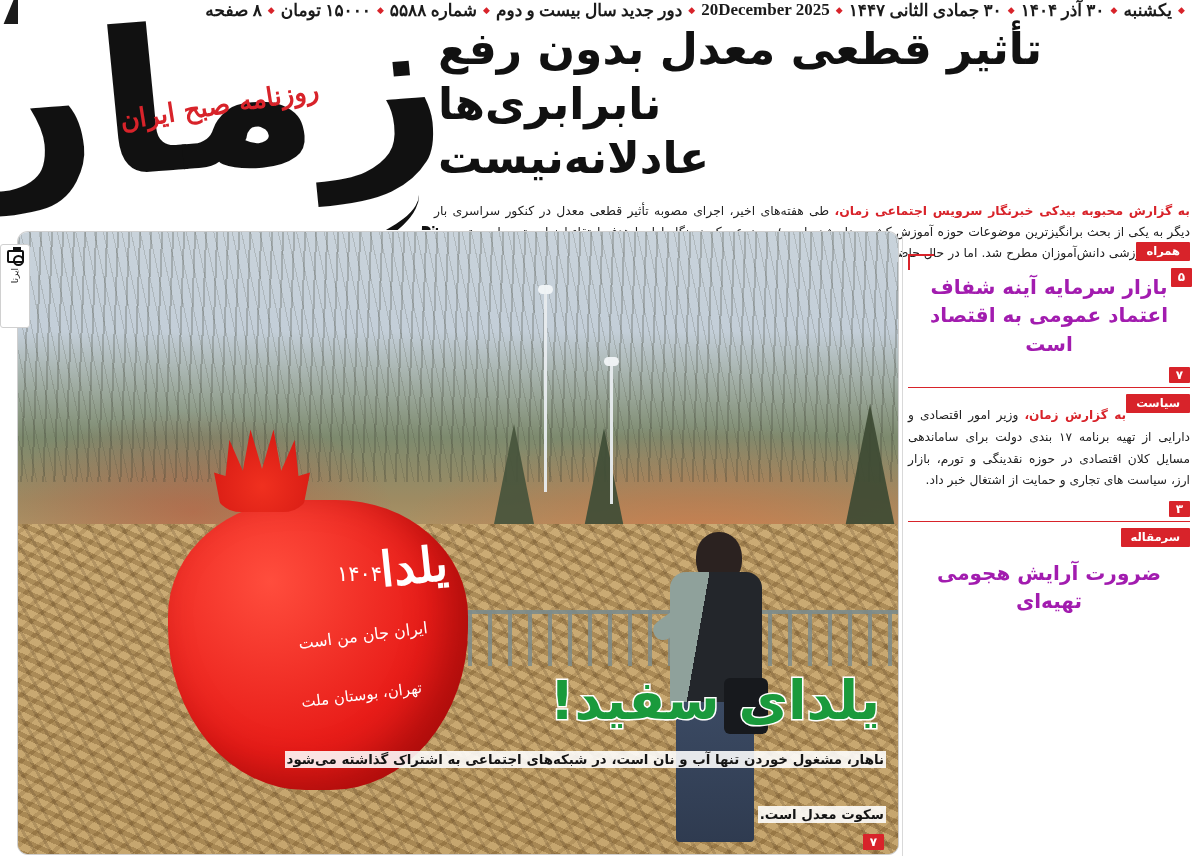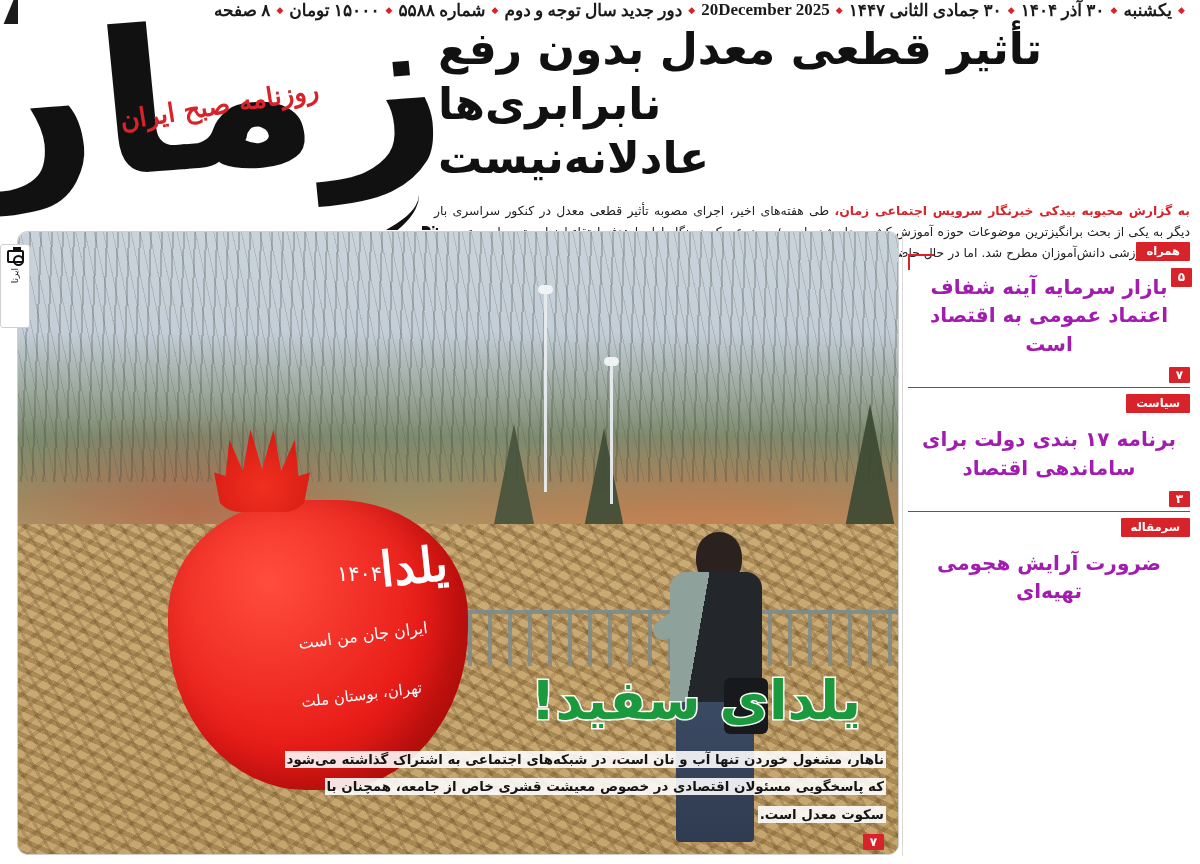--- a/index.html
+++ b/index.html
@@ -182,21 +182,21 @@
     display:flex; flex-direction:column; align-items:center; justify-content:flex-start;
     gap:5px; padding-top:5px; z-index:6;
   }
   .credit .cam { width:17px; height:13px; border:2px solid #111; border-radius:2px; position:relative; }
   .credit .cam::after { content:""; position:absolute; left:4px; top:2.5px; width:7px; height:7px;
                         border:2px solid #111; border-radius:50%; }
   .credit .cam::before { content:""; position:absolute; left:4px; top:-5px; width:8px; height:3px; background:#111; }
   .credit .cname { font-size:9px; writing-mode:vertical-rl; transform:rotate(180deg); color:#222; }
   
   .photo-title {
-    position:absolute; right:37px; bottom:126px; z-index:5;
+    position:absolute; right:18px; bottom:126px; z-index:5;
     font-size:54px; font-weight:700; color:#1a9a3c;
     -webkit-text-stroke:3px #ffffff; paint-order:stroke fill;
     letter-spacing:-2px; line-height:1;
   }
   .photo-cap {
     position:absolute; right:12px; left:12px; bottom:26px; z-index:5;
     direction:rtl; text-align:justify;
     font-size:13.4px; line-height:2.05; color:#141414; font-weight:700;
   }
   .photo-cap span.hl {
@@ -253,21 +253,21 @@
   <div class="infobar">
     <span class="dia">◆</span>
     <span class="seg">یکشنبه</span>
     <span class="dia">◆</span>
     <span class="seg">۳۰ آذر ۱۴۰۴</span>
     <span class="dia">◆</span>
     <span class="seg">۳۰ جمادی الثانی ۱۴۴۷</span>
     <span class="dia">◆</span>
     <span class="seg">20December 2025</span>
     <span class="dia">◆</span>
-    <span class="seg">دور جدید سال توجه و دوم</span>
+    <span class="seg">دور جدید سال بیست و دوم</span>
     <span class="dia">◆</span>
     <span class="seg">شماره ۵۵۸۸</span>
     <span class="dia">◆</span>
     <span class="seg">۱۵۰۰۰ تومان</span>
     <span class="dia">◆</span>
     <span class="seg">۸  صفحه</span>
   </div>
   <div class="infobar-left-wedge"></div>
 
   <div class="masthead">
@@ -316,21 +316,21 @@
         <div class="p-legs"></div>
         <div class="p-bag"></div>
       </div>
     </div>
 
     <div class="photo-title">یلدای سفید!</div>
 
     <div class="photo-cap">
       <br>
       <span class="hl">ناهار، مشغول خوردن تنها آب و نان است، در شبکه‌های اجتماعی به اشتراک گذاشته می‌شود</span><br>
-      <span class="hl">که پاسخگویی مسئولان اقتصادی در خصوص معیشت قشری خاص از جامعه، همچنان با</span><br>
+      <br>
       <span class="hl">سکوت معدل است.</span>
     </div>
     <span class="photo-badge">۷</span>
   </div>
 
   <div class="credit" style="position:absolute;left:0;top:244px;">
     <span class="cam"></span>
     <span class="cname">ایرنا</span>
   </div>
 
@@ -340,21 +340,23 @@
     <div class="side-art">
       <div class="corner-bracket" style="right:auto;left:0;border-right:none;border-left:2px solid #d8232a;"></div>
       <span class="cat">همراه</span>
       <div class="side-head">بازار سرمایه آینه شفاف اعتماد عمومی به اقتصاد است</div>
       <span class="side-badge">۷</span>
       <div class="sep"></div>
     </div>
 
     <div class="side-art">
       <span class="cat">سیاست</span>
-      <div class="side-head">برنامه ۱۷ بندی دولت برای ساماندهی اقتصاد</div>
+      <div class="side-body">
+        <span class="src">به گزارش زمان،</span><span> وزیر امور اقتصادی و دارایی از تهیه برنامه ۱۷ بندی دولت برای ساماندهی مسایل کلان اقتصادی در حوزه نقدینگی و تورم، بازار ارز، سیاست های تجاری و حمایت از اشتغال خبر داد.</span>
+      </div>
       <span class="side-badge">۳</span>
       <div class="sep"></div>
     </div>
 
     <div class="side-art">
       <span class="cat">سرمقاله</span>
       <div class="side-head">ضرورت آرایش هجومی تهیه‌ای</div>
 
     </div>
   </div>

